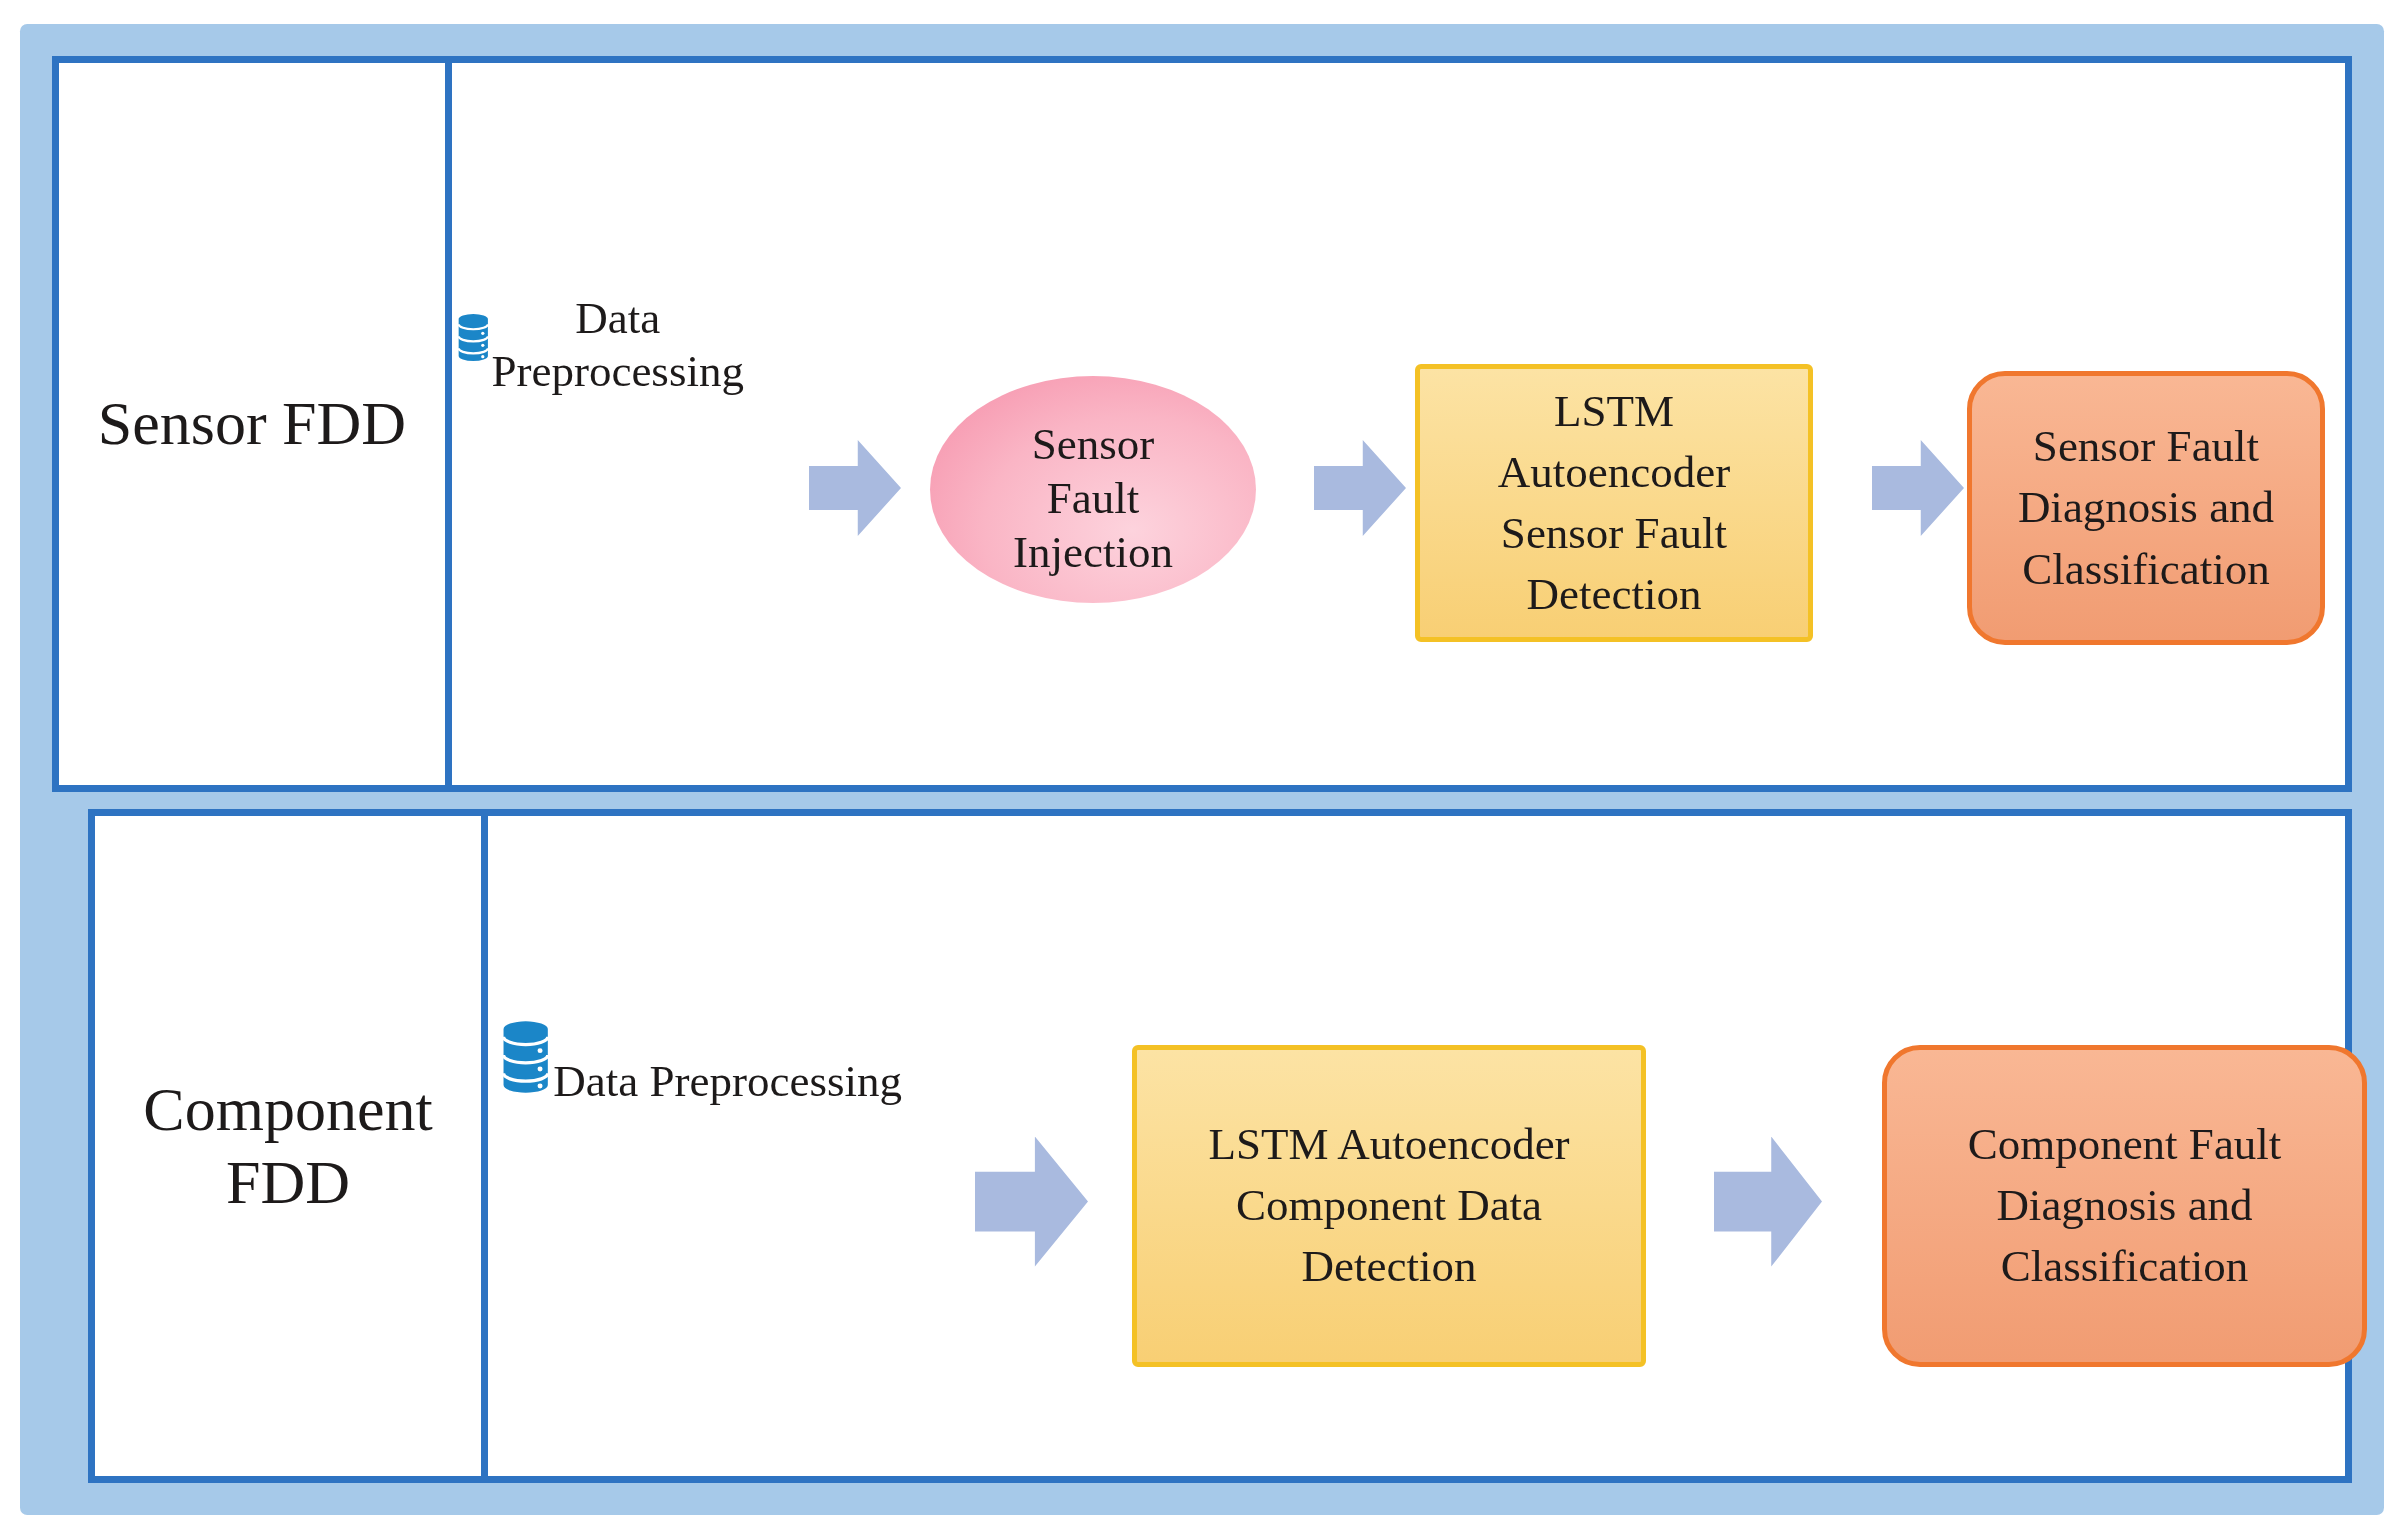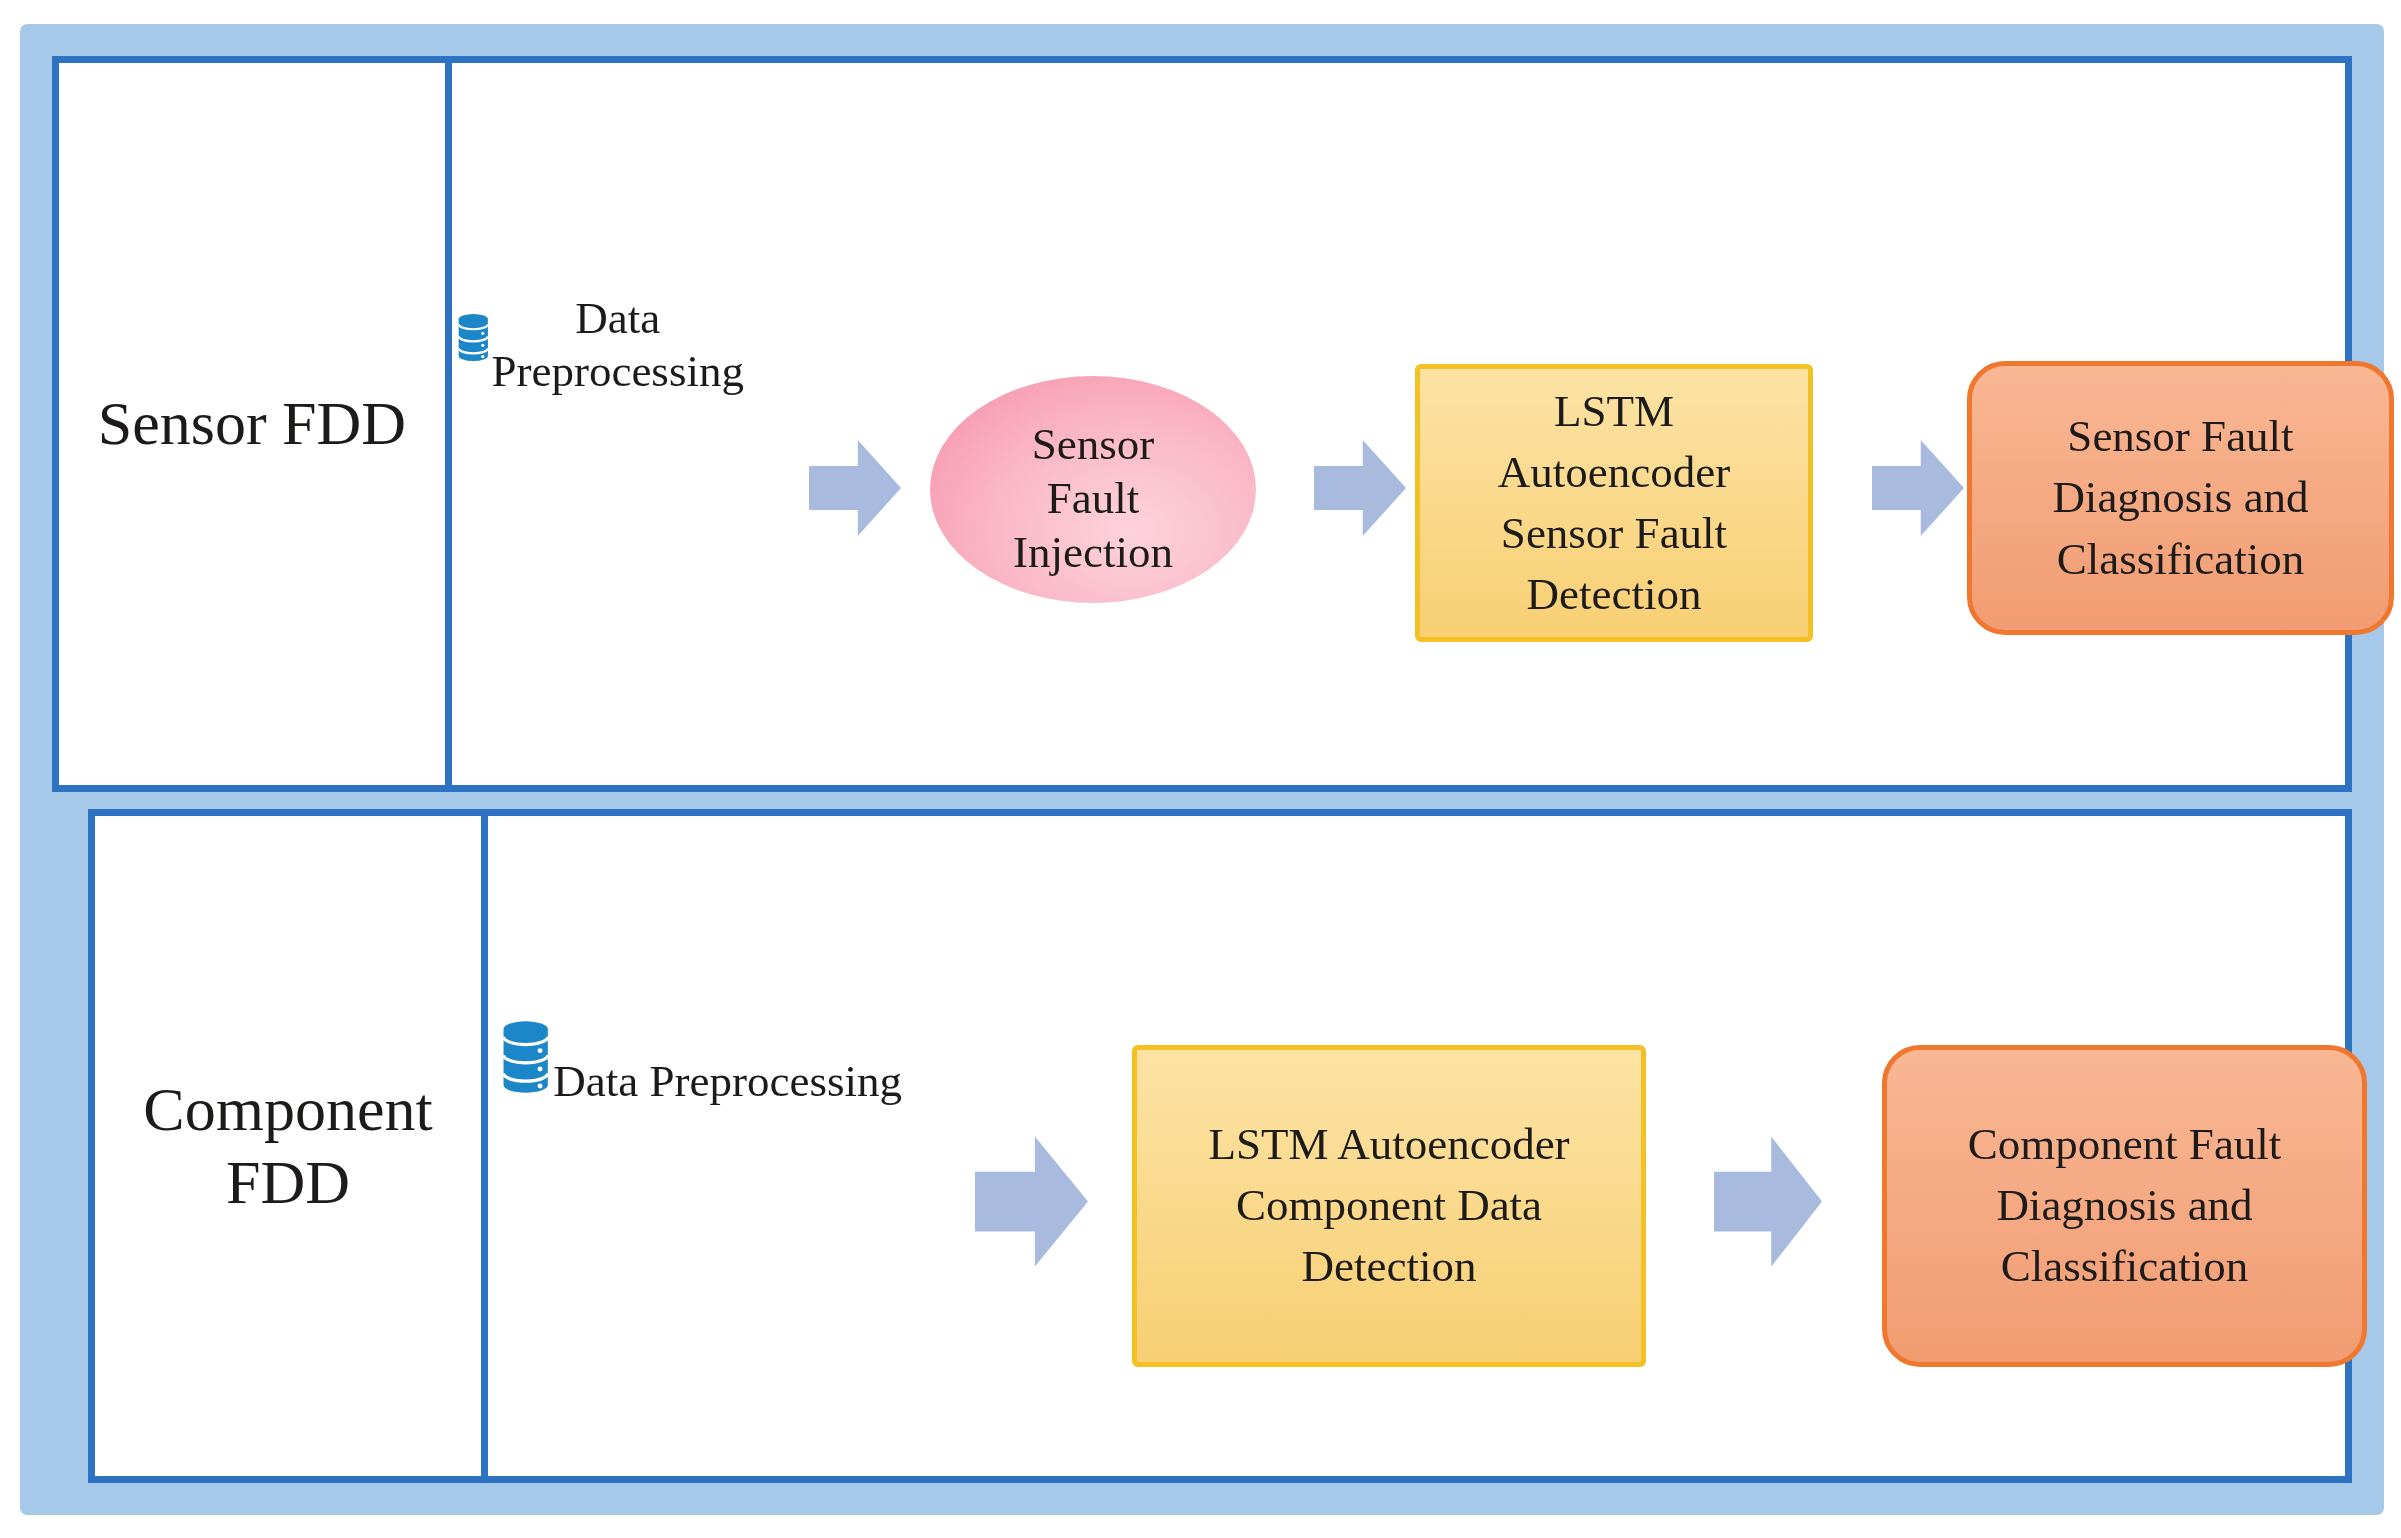--- a/index.html
+++ b/index.html
@@ -135,21 +135,21 @@
         </div>
 
         <div class="flow-arrow" style="left:862px;top:377px;width:92px;height:96px;"></div>
 
         <div class="proc-box detection" style="left:963px;top:301px;width:398px;height:278px;">
           <div class="proc-text w460">LSTM Autoencoder Sensor Fault Detection</div>
         </div>
 
         <div class="flow-arrow" style="left:1420px;top:377px;width:92px;height:96px;"></div>
 
-        <div class="proc-box diagnosis" style="left:1515px;top:298px;width:427px;height:274px;">
+        <div class="proc-box diagnosis" style="left:1515px;top:308px;width:358px;height:274px;">
           <div class="proc-text w440">Sensor Fault Diagnosis and Classification</div>
         </div>
 
       </div>
     </div>
 
     <div class="row row-component">
       <div class="label-cell">
         <div class="row-label">Component FDD</div>
       </div>

